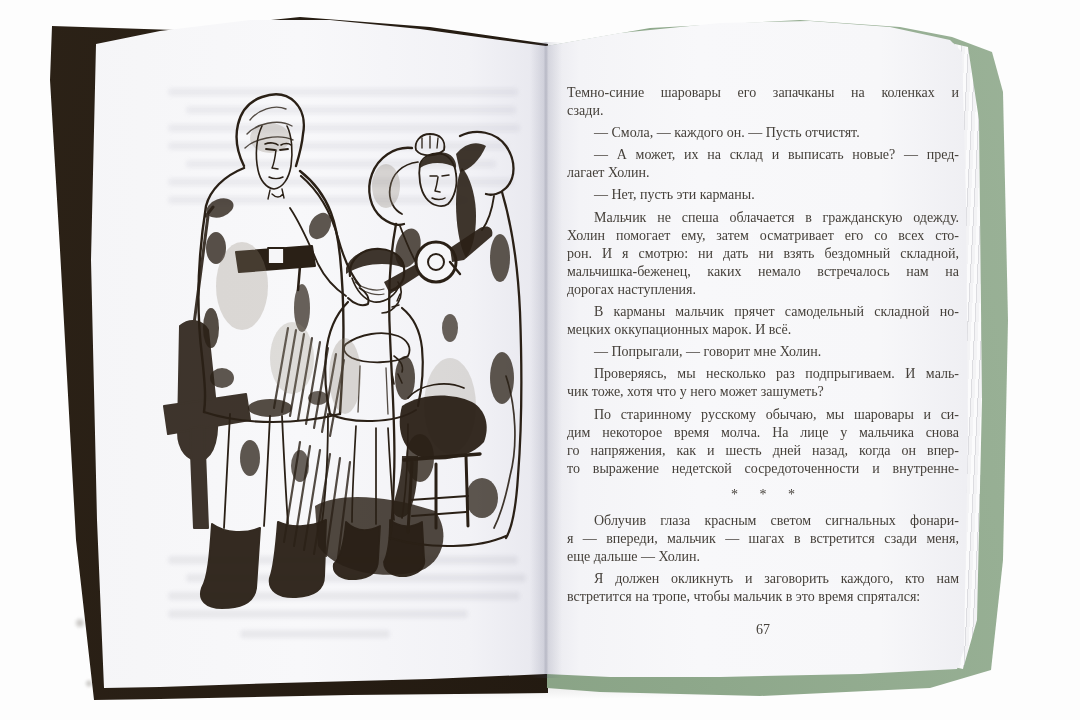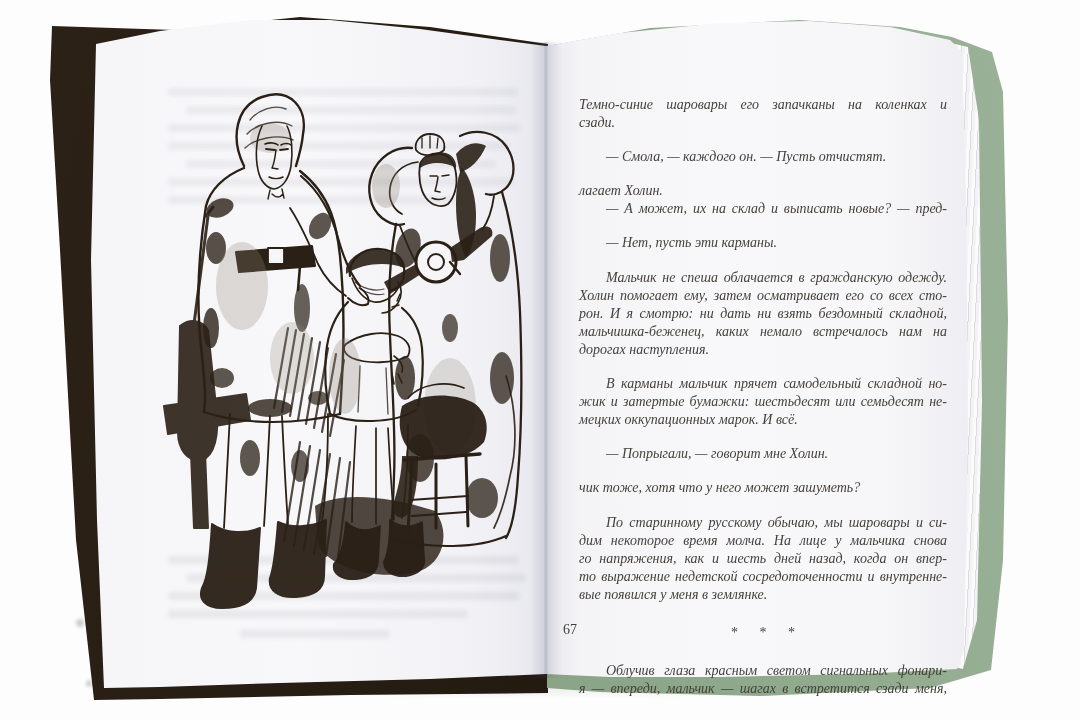--- a/index.html
+++ b/index.html
@@ -56,27 +56,27 @@
   .showthrough{position:absolute;left:0;top:0;}
   .st-line{position:absolute;height:8px;border-radius:4px;filter:blur(2px);}
 
   
   .illustration{position:absolute;left:150px;top:76px;width:382px;height:552px;}
   .illustration svg{width:100%;height:100%;}
 
   
   .text-block{position:absolute;left:563px;top:80px;width:400px;
     font-size:14px;line-height:18.1px;color:var(--text-ink);}
-  .para{margin:16px;font-style:italic;}
+  .para{margin:4px;}
   .line{white-space:nowrap;text-align:justify;text-align-last:justify;text-justify:inter-word;}
   .line.first.indented{text-indent:27px;}
   .line.para-end{text-align-last:left;}
   .section-separator{text-align:center;letter-spacing:9px;line-height:18.1px;
     padding:4px 0 4px 9px;color:var(--text-ink);}
-  .page-number{position:absolute;left:563px;top:622px;width:400px;
+  .page-number{position:absolute;left:563px;top:622px;width:400px;text-align:center;
     font-size:14px;color:var(--text-ink);}
 </style>
 </head>
 <body>
 
 <div class="photo">
   <div class="book-shadow"></div>
   <div class="floor-texture"></div>
 
   <div class="cover-left"></div>
@@ -216,51 +216,55 @@
 
   <div class="text-block" id="text-block">
       <div class="para">
         <div class="line first">Темно-синие шаровары его запачканы на коленках и</div>
         <div class="line para-end">сзади.</div>
       </div>
       <div class="para">
         <div class="line first indented para-end">— Смола, — каждого он. — Пусть отчистят.</div>
       </div>
       <div class="para">
+        <div class="line first indented">— А может, их на склад и выписать новые? — пред-</div>
         <div class="line para-end">лагает Холин.</div>
-        <div class="line first indented">— А может, их на склад и выписать новые? — пред-</div>
       </div>
       <div class="para">
         <div class="line first indented para-end">— Нет, пусть эти карманы.</div>
       </div>
       <div class="para">
         <div class="line first indented">Мальчик не спеша облачается в гражданскую одежду.</div>
         <div class="line">Холин помогает ему, затем осматривает его со всех сто-</div>
         <div class="line">рон. И я смотрю: ни дать ни взять бездомный складной,</div>
         <div class="line">мальчишка-беженец, каких немало встречалось нам на</div>
         <div class="line para-end">дорогах наступления.</div>
       </div>
       <div class="para">
         <div class="line first indented">В карманы мальчик прячет самодельный складной но-</div>
-        <div class="line">жик и затертые бумажки: шестьдесят или семьдесят не-</div>
         <div class="line para-end">мецких оккупационных марок. И всё.</div>
       </div>
       <div class="para">
         <div class="line first indented para-end">— Попрыгали, — говорит мне Холин.</div>
       </div>
       <div class="para">
+        <div class="line first indented">Проверяясь, мы несколько раз подпрыгиваем. И маль-</div>
         <div class="line para-end">чик тоже, хотя что у него может зашуметь?</div>
       </div>
       <div class="para">
         <div class="line first indented">По старинному русскому обычаю, мы шаровары и си-</div>
         <div class="line">дим некоторое время молча. На лице у мальчика снова</div>
         <div class="line">го напряжения, как и шесть дней назад, когда он впер-</div>
         <div class="line">то выражение недетской сосредоточенности и внутренне-</div>
-        <div class="line para-end">вые появился у меня в землянке.</div>
       </div>
       <div class="section-separator">* * *</div>
       <div class="para">
         <div class="line first indented">Облучив глаза красным светом сигнальных фонари-</div>
         <div class="line">я — впереди, мальчик — шагах в встретится сзади меня,</div>
+        <div class="line para-end">еще дальше — Холин.</div>
+      </div>
+      <div class="para">
+        <div class="line first indented">Я должен окликнуть и заговорить каждого, кто нам</div>
+        <div class="line para-end">встретится на тропе, чтобы мальчик в это время спрятался:</div>
       </div>
     </div>
   <div class="page-number">67</div>
 </div>
 
 </body></html>

